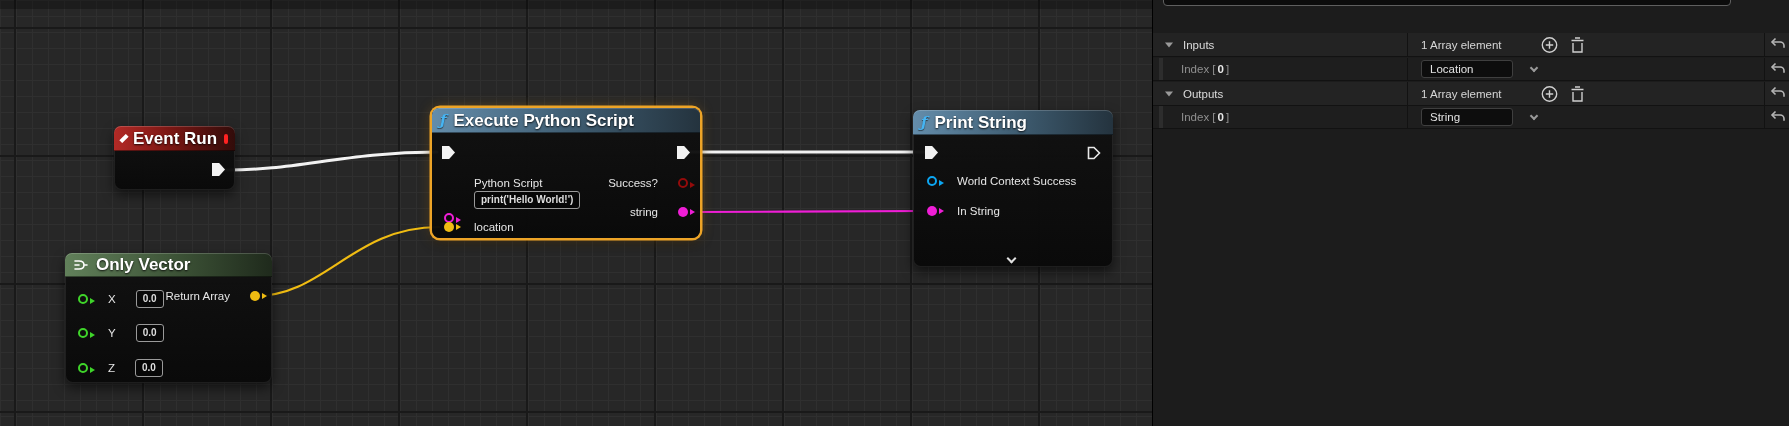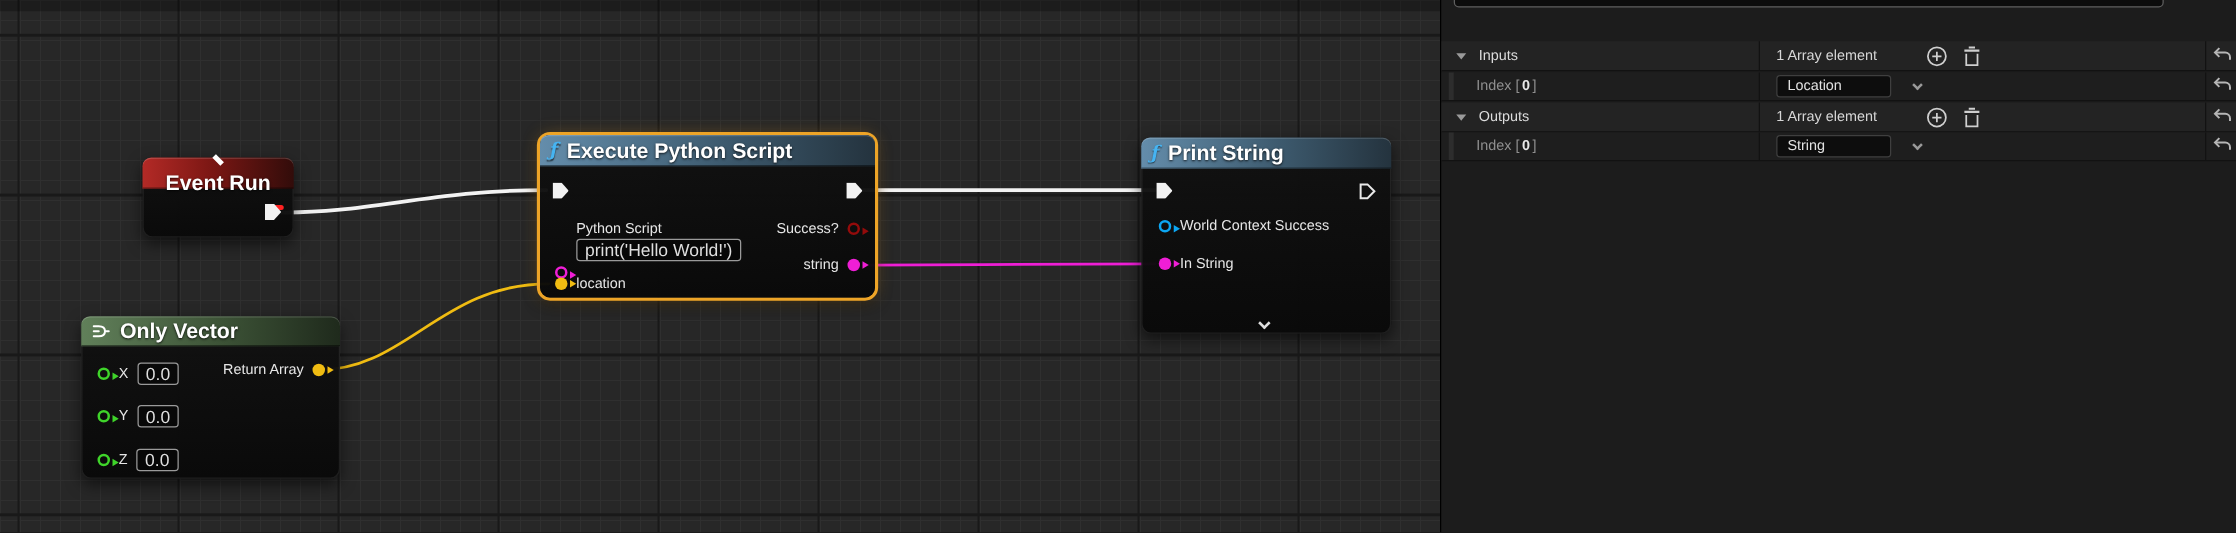--- a/index.html
+++ b/index.html
@@ -20,44 +20,44 @@
   .graph-top-band{position:absolute;left:0;top:0;width:100%;height:9px;background:rgba(0,0,0,.28);}
   svg.wires{position:absolute;left:0;top:0;z-index:1;}
 
   .node{position:absolute;z-index:2;border-radius:8px;
     background:linear-gradient(rgba(17,17,17,.97),rgba(9,9,9,.97));
     box-shadow:0 5px 12px rgba(0,0,0,.55), inset 0 0 0 1px rgba(120,120,120,.18);}
   .node.selected{box-shadow:0 0 0 2.5px #eda427,0 0 14px rgba(237,164,39,.35),0 5px 12px rgba(0,0,0,.55);}
   .node-header{position:absolute;left:0;top:0;right:0;height:25px;border-radius:7px 7px 0 0;
     display:flex;align-items:center;padding:0 8px;gap:7px;
     box-shadow:inset 0 1px 0 rgba(255,255,255,.18), inset 0 -1px 0 rgba(0,0,0,.45);}
-  .hdr-red{background:linear-gradient(to right,#b32a26,#7c1714 45%,#320c0a);flex-direction:column;}
+  .hdr-red{background:linear-gradient(to right,#b32a26,#7c1714 45%,#320c0a);}
   .hdr-blue{background:linear-gradient(to right,#648dab,#3d5a6e 55%,#24333e);}
   .hdr-green{background:linear-gradient(to right,#61805a,#3c5236 55%,#1f2a1c);}
   .node-title{color:#fff;font-size:17px;font-weight:bold;text-shadow:0 1px 2px rgba(0,0,0,.85);white-space:nowrap;text-align:right;}
   .ficon{color:#46b4f2;font-family:"DejaVu Serif",serif;font-style:italic;font-weight:bold;font-size:15px;line-height:1;text-shadow:0 1px 1px rgba(0,0,0,.6);}
   .diamond{width:9px;height:9px;border:2px solid #fff;transform:rotate(45deg);background:rgba(255,255,255,.15);}
   .delegate{margin-left:auto;width:10px;height:10px;border:2px solid #ff2222;border-radius:2px;background:#1a0505;}
 
-  .pinrow{position:absolute;display:flex;align-items:center;gap:7px;color:#e6e6e6;font-size:11.5px;white-space:nowrap;}
+  .pinrow{position:absolute;display:flex;align-items:center;gap:20px;color:#e6e6e6;font-size:11.5px;white-space:nowrap;}
   .pinrow.right{flex-direction:row-reverse;}
   .epin{width:13px;height:13px;background:#f2f2f2;
     clip-path:polygon(0 0,55% 0,100% 50%,55% 100%,0 100%);}
   .dpin{position:relative;width:10px;height:10px;border-radius:50%;flex:0 0 auto;}
   .dpin::after{content:"";position:absolute;left:12px;top:2px;border-left:5px solid;border-top:3.5px solid transparent;border-bottom:3.5px solid transparent;border-left-color:inherit;}
   .dpin.hollow{border:2.5px solid;background:transparent;}
   .dpin.hollow::after{left:10px;}
   .pin-string{background:#ef1ed6;border-color:#ef1ed6;color:#ef1ed6;}
   .pin-string.hollow{background:transparent;}
   .pin-bool{border-color:#930b0b;color:#930b0b;}
   .pin-vector{background:#f0bc12;border-color:#f0bc12;color:#f0bc12;}
   .pin-object{border-color:#0ca6f2;color:#0ca6f2;}
   .pin-float{border-color:#3fd42a;color:#3fd42a;}
   .valuebox{border:1px solid #9a9a9a;border-radius:3px;background:rgba(5,5,5,.6);
-    color:#dedede;font-size:14px;padding:1px 6px;line-height:14px;}
+    color:#dedede;font-size:10px;padding:1px 6px;line-height:14px;font-weight:bold;}
   .banner{position:absolute;left:1px;right:1px;height:20px;display:flex;align-items:center;justify-content:center;
     background:repeating-linear-gradient(135deg,#7b7b1f 0 12px,#121208 12px 24px);
     color:#fff;font-weight:bold;font-size:12px;text-shadow:0 1px 2px #000,0 0 3px #000;}
   .chev{display:inline-block;width:7px;height:7px;border-right:2.5px solid #e0e0e0;border-bottom:2.5px solid #e0e0e0;transform:rotate(45deg);}
   .node-chevron{position:absolute;left:50%;margin-left:-5px;}
 
   
   .panel{position:absolute;left:1152px;top:0;width:637px;height:426px;background:#1c1c1c;border-left:1px solid #000;overflow:hidden;font-size:11.5px;color:#d6d6d6;}
   .topfield{position:absolute;left:10px;top:-13px;width:568px;height:19px;border:1px solid #5f5f5f;border-radius:4px;background:#0c0c0c;}
   .prow{position:absolute;left:0;width:637px;display:flex;align-items:stretch;border-bottom:1px solid #121212;}

